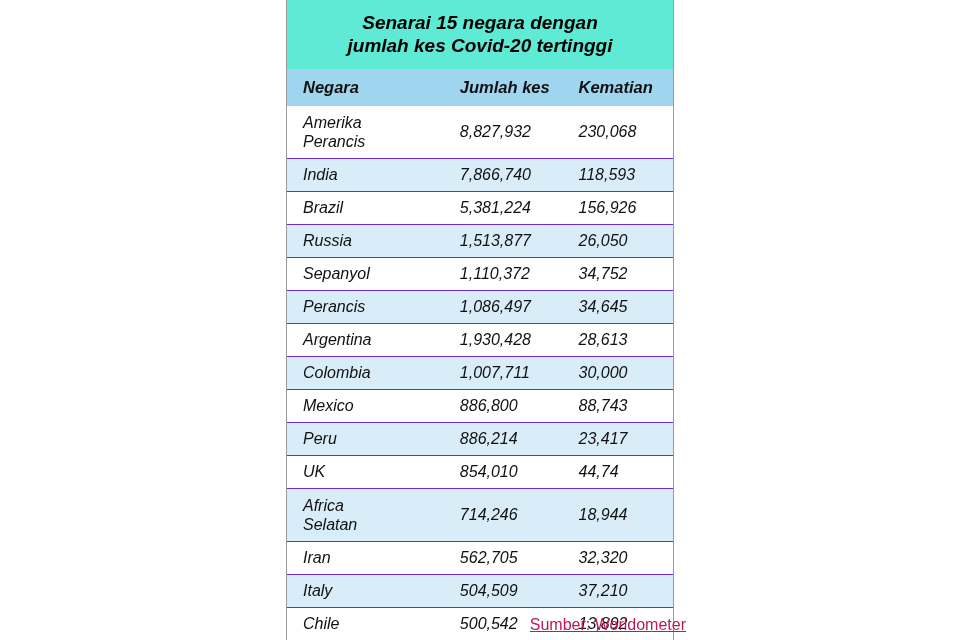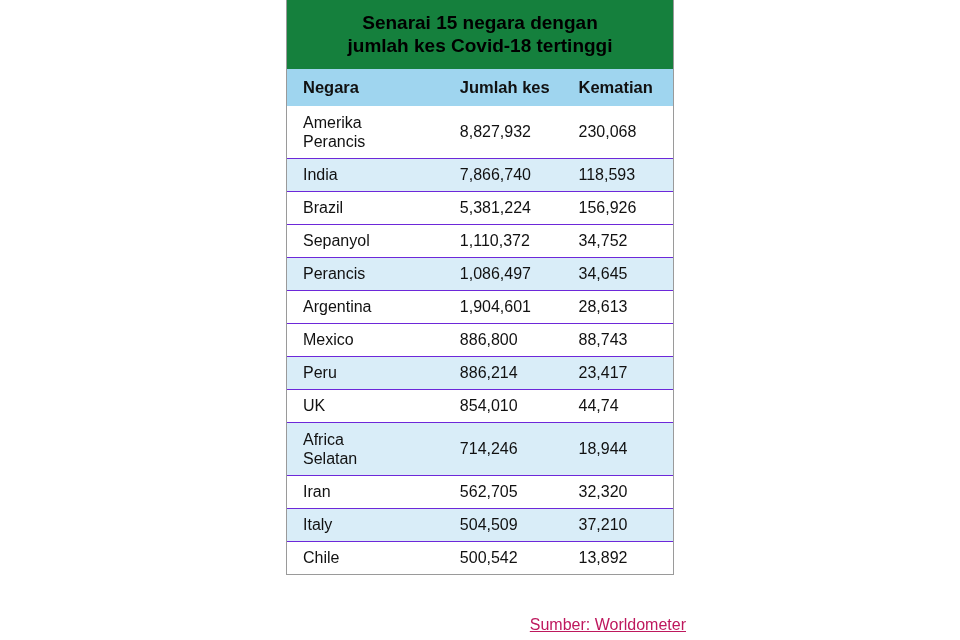--- a/index.html
+++ b/index.html
@@ -12,24 +12,25 @@
     background: #ffffff;
     font-family: "Liberation Sans", sans-serif;
     position: relative;
     overflow: hidden;
   }
   #table-card {
     position: absolute;
     left: 286px;
     top: 0px;
     width: 388px;
-    background: #15803d;
+    background: #5eead4;
     border: 1px solid #9a9a9a;
     border-top: none;
     box-sizing: border-box;
+    font-style: italic;
   }
   #chart-title {
     text-align: center;
     font-weight: bold;
     font-size: 19px;
     line-height: 23px;
     color: #000000;
     padding: 11px 18px 12px 18px;
     box-sizing: border-box;
   }
@@ -92,21 +93,21 @@
     text-decoration: underline;
   }
 </style>
 </head>
 <body>
 
 <div id="table-card">
 
   <div id="chart-title">
     <div>Senarai 15 negara dengan</div>
-    <div>jumlah kes Covid-18 tertinggi</div>
+    <div>jumlah kes Covid-20 tertinggi</div>
   </div>
 
   <table class="data-table">
     <colgroup>
       <col class="c-country">
       <col class="c-cases">
       <col class="c-deaths">
     </colgroup>
     <thead>
       <tr>
@@ -127,34 +128,44 @@
       <tr class="row-alt">
         <td class="cell-country">India</td>
         <td class="cell-cases">7,866,740</td>
         <td class="cell-deaths">118,593</td>
       </tr>
       <tr class="row-plain">
         <td class="cell-country">Brazil</td>
         <td class="cell-cases">5,381,224</td>
         <td class="cell-deaths">156,926</td>
       </tr>
+      <tr class="row-alt">
+        <td class="cell-country">Russia</td>
+        <td class="cell-cases">1,513,877</td>
+        <td class="cell-deaths">26,050</td>
+      </tr>
       <tr class="row-plain">
         <td class="cell-country">Sepanyol</td>
         <td class="cell-cases">1,110,372</td>
         <td class="cell-deaths">34,752</td>
       </tr>
       <tr class="row-alt">
         <td class="cell-country">Perancis</td>
         <td class="cell-cases">1,086,497</td>
         <td class="cell-deaths">34,645</td>
       </tr>
       <tr class="row-plain">
         <td class="cell-country">Argentina</td>
-        <td class="cell-cases">1,904,601</td>
+        <td class="cell-cases">1,930,428</td>
         <td class="cell-deaths">28,613</td>
+      </tr>
+      <tr class="row-alt">
+        <td class="cell-country">Colombia</td>
+        <td class="cell-cases">1,007,711</td>
+        <td class="cell-deaths">30,000</td>
       </tr>
       <tr class="row-plain">
         <td class="cell-country">Mexico</td>
         <td class="cell-cases">886,800</td>
         <td class="cell-deaths">88,743</td>
       </tr>
       <tr class="row-alt">
         <td class="cell-country">Peru</td>
         <td class="cell-cases">886,214</td>
         <td class="cell-deaths">23,417</td>

